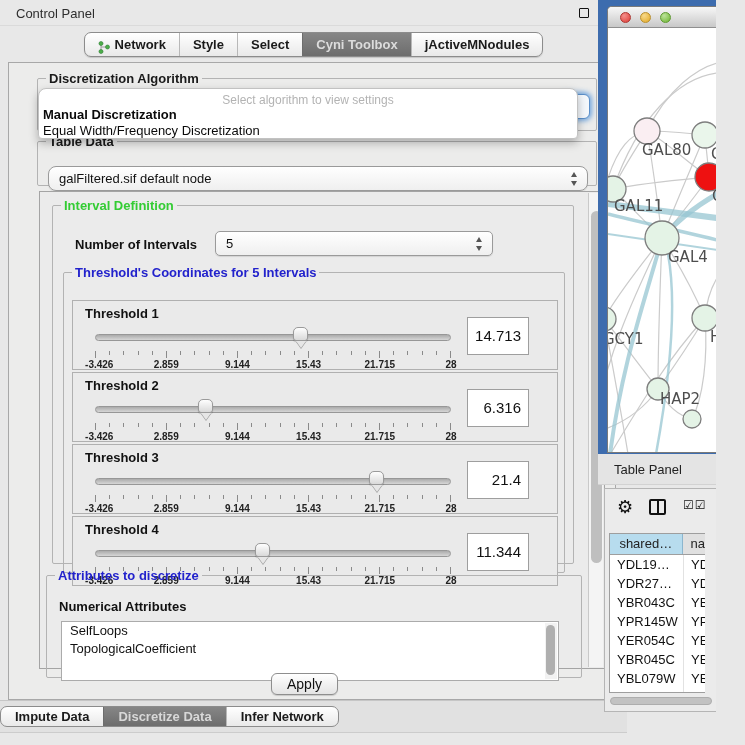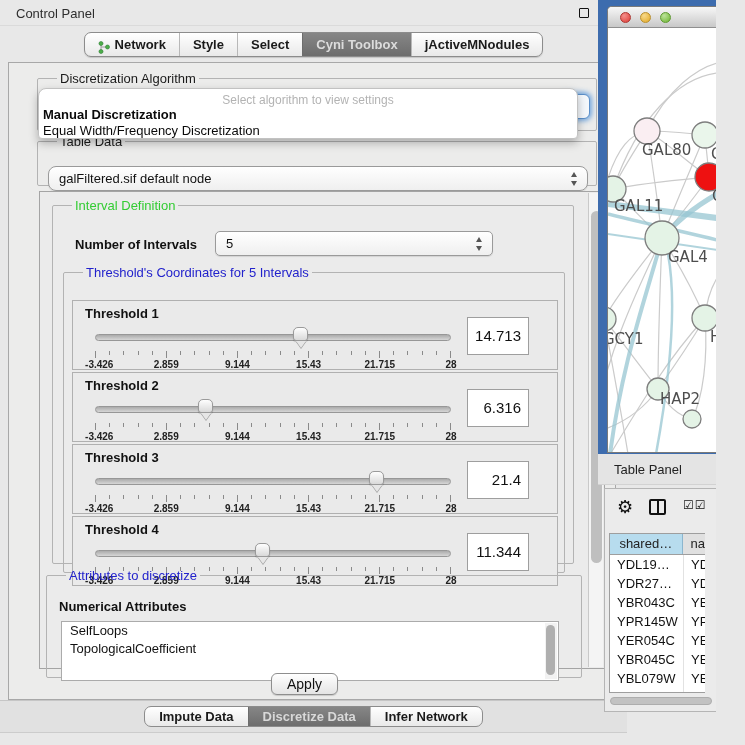--- a/index.html
+++ b/index.html
@@ -22,21 +22,21 @@
   .tab-seg { padding:0 13px; line-height:24px; font-size:13px; font-weight:bold; color:#1A1A1A;
              display:flex; align-items:center; gap:5px; border-left:1px solid #B8B8B8; }
   .tab-seg:first-child { border-left:none; }
   .tab-seg.selected { background:linear-gradient(#868686,#6D6D6D); color:#DCDCDC; border-left-color:#6D6D6D; }
   .net-tab-icon { width:12px; height:13px; display:inline-block; }
 
   .main-panel { position:absolute; left:8px; top:62px; width:608px; height:638px;
                 background:#ECECEB; border:1px solid #A8A8A8; }
 
   fieldset { border:1px solid #B3B3B3; border-radius:2px; margin:0; padding:0; position:absolute; }
-  legend { font-size:13px; padding:0 3px; margin-left:19px; color:#1A1A1A; }
+  legend { font-size:13px; padding:0 3px; margin-left:8px; color:#1A1A1A;font-weight:bold; }
   legend.green { color:#33CC33; }
   legend.blue { color:#2222CC; }
 
   .combo { position:absolute; background:linear-gradient(#FFFFFF,#EFEFEF); border:1px solid #9A9A9A;
            border-radius:5px; font-size:13px; color:#111; line-height:23px; padding-left:10px;
            box-shadow:0 1px 1px rgba(0,0,0,.1); }
   .spinner { position:absolute; right:9px; top:50%; width:7px; height:14px; margin-top:-7px; }
   .spinner:before, .spinner:after { content:""; position:absolute; left:0; border-left:3.5px solid transparent; border-right:3.5px solid transparent; }
   .spinner:before { top:0; border-bottom:5px solid #555; }
   .spinner:after { bottom:0; border-top:5px solid #555; }
@@ -83,21 +83,21 @@
                border:1px solid #ABABAB; overflow:hidden; }
   .attr-item { font-size:13px; color:#111; line-height:18px; padding-left:8px; white-space:nowrap; }
   .attr-scroll { position:absolute; right:1px; top:1px; width:12px; height:56px; background:#F2F2F2; }
   .attr-scroll .thumb { position:absolute; left:1px; top:2px; width:9px; height:50px; border-radius:5px; background:#AFAFAF; }
 
   .apply-btn { position:absolute; left:262px; top:610px; width:67px; height:22px; border:1px solid #8E8E8E;
                border-radius:6px; background:linear-gradient(#FFFFFF,#E4E4E4); font-size:14px; color:#111;
                text-align:center; line-height:20px; box-shadow:0 1px 1px rgba(0,0,0,.15); }
 
   .bottom-bar { position:absolute; left:0; top:700px; width:627px; height:33px; background:#E1E1E1;
-                border-top:1px solid #C6C6C6; border-bottom:1px solid #CCCCCC; display:flex; justify-content:center; }
+                border-top:1px solid #C6C6C6; border-bottom:1px solid #CCCCCC; display:flex; }
   .bottom-pill { margin-top:5px; display:flex; border:1px solid #8C8C8C; border-radius:7px; overflow:hidden;
                  background:linear-gradient(#FFFFFF,#E9E9E9); height:21px; }
   .bottom-seg { padding:0 14px; line-height:20px; font-size:13px; font-weight:bold; color:#1A1A1A; border-left:1px solid #B8B8B8; }
   .bottom-seg:first-child { border-left:none; }
   .bottom-seg.selected { background:linear-gradient(#868686,#6D6D6D); color:#D8D8D8; border-left-color:#6D6D6D; }
 
   
   #right-region { position:absolute; left:598px; top:0; width:118px; height:745px; }
   .net-frame { position:absolute; left:0; top:0; width:118px; height:454px; background:#3D6CAE; }
   .net-window { position:absolute; left:9px; top:6px; width:109px; height:447px; background:#FFF;

